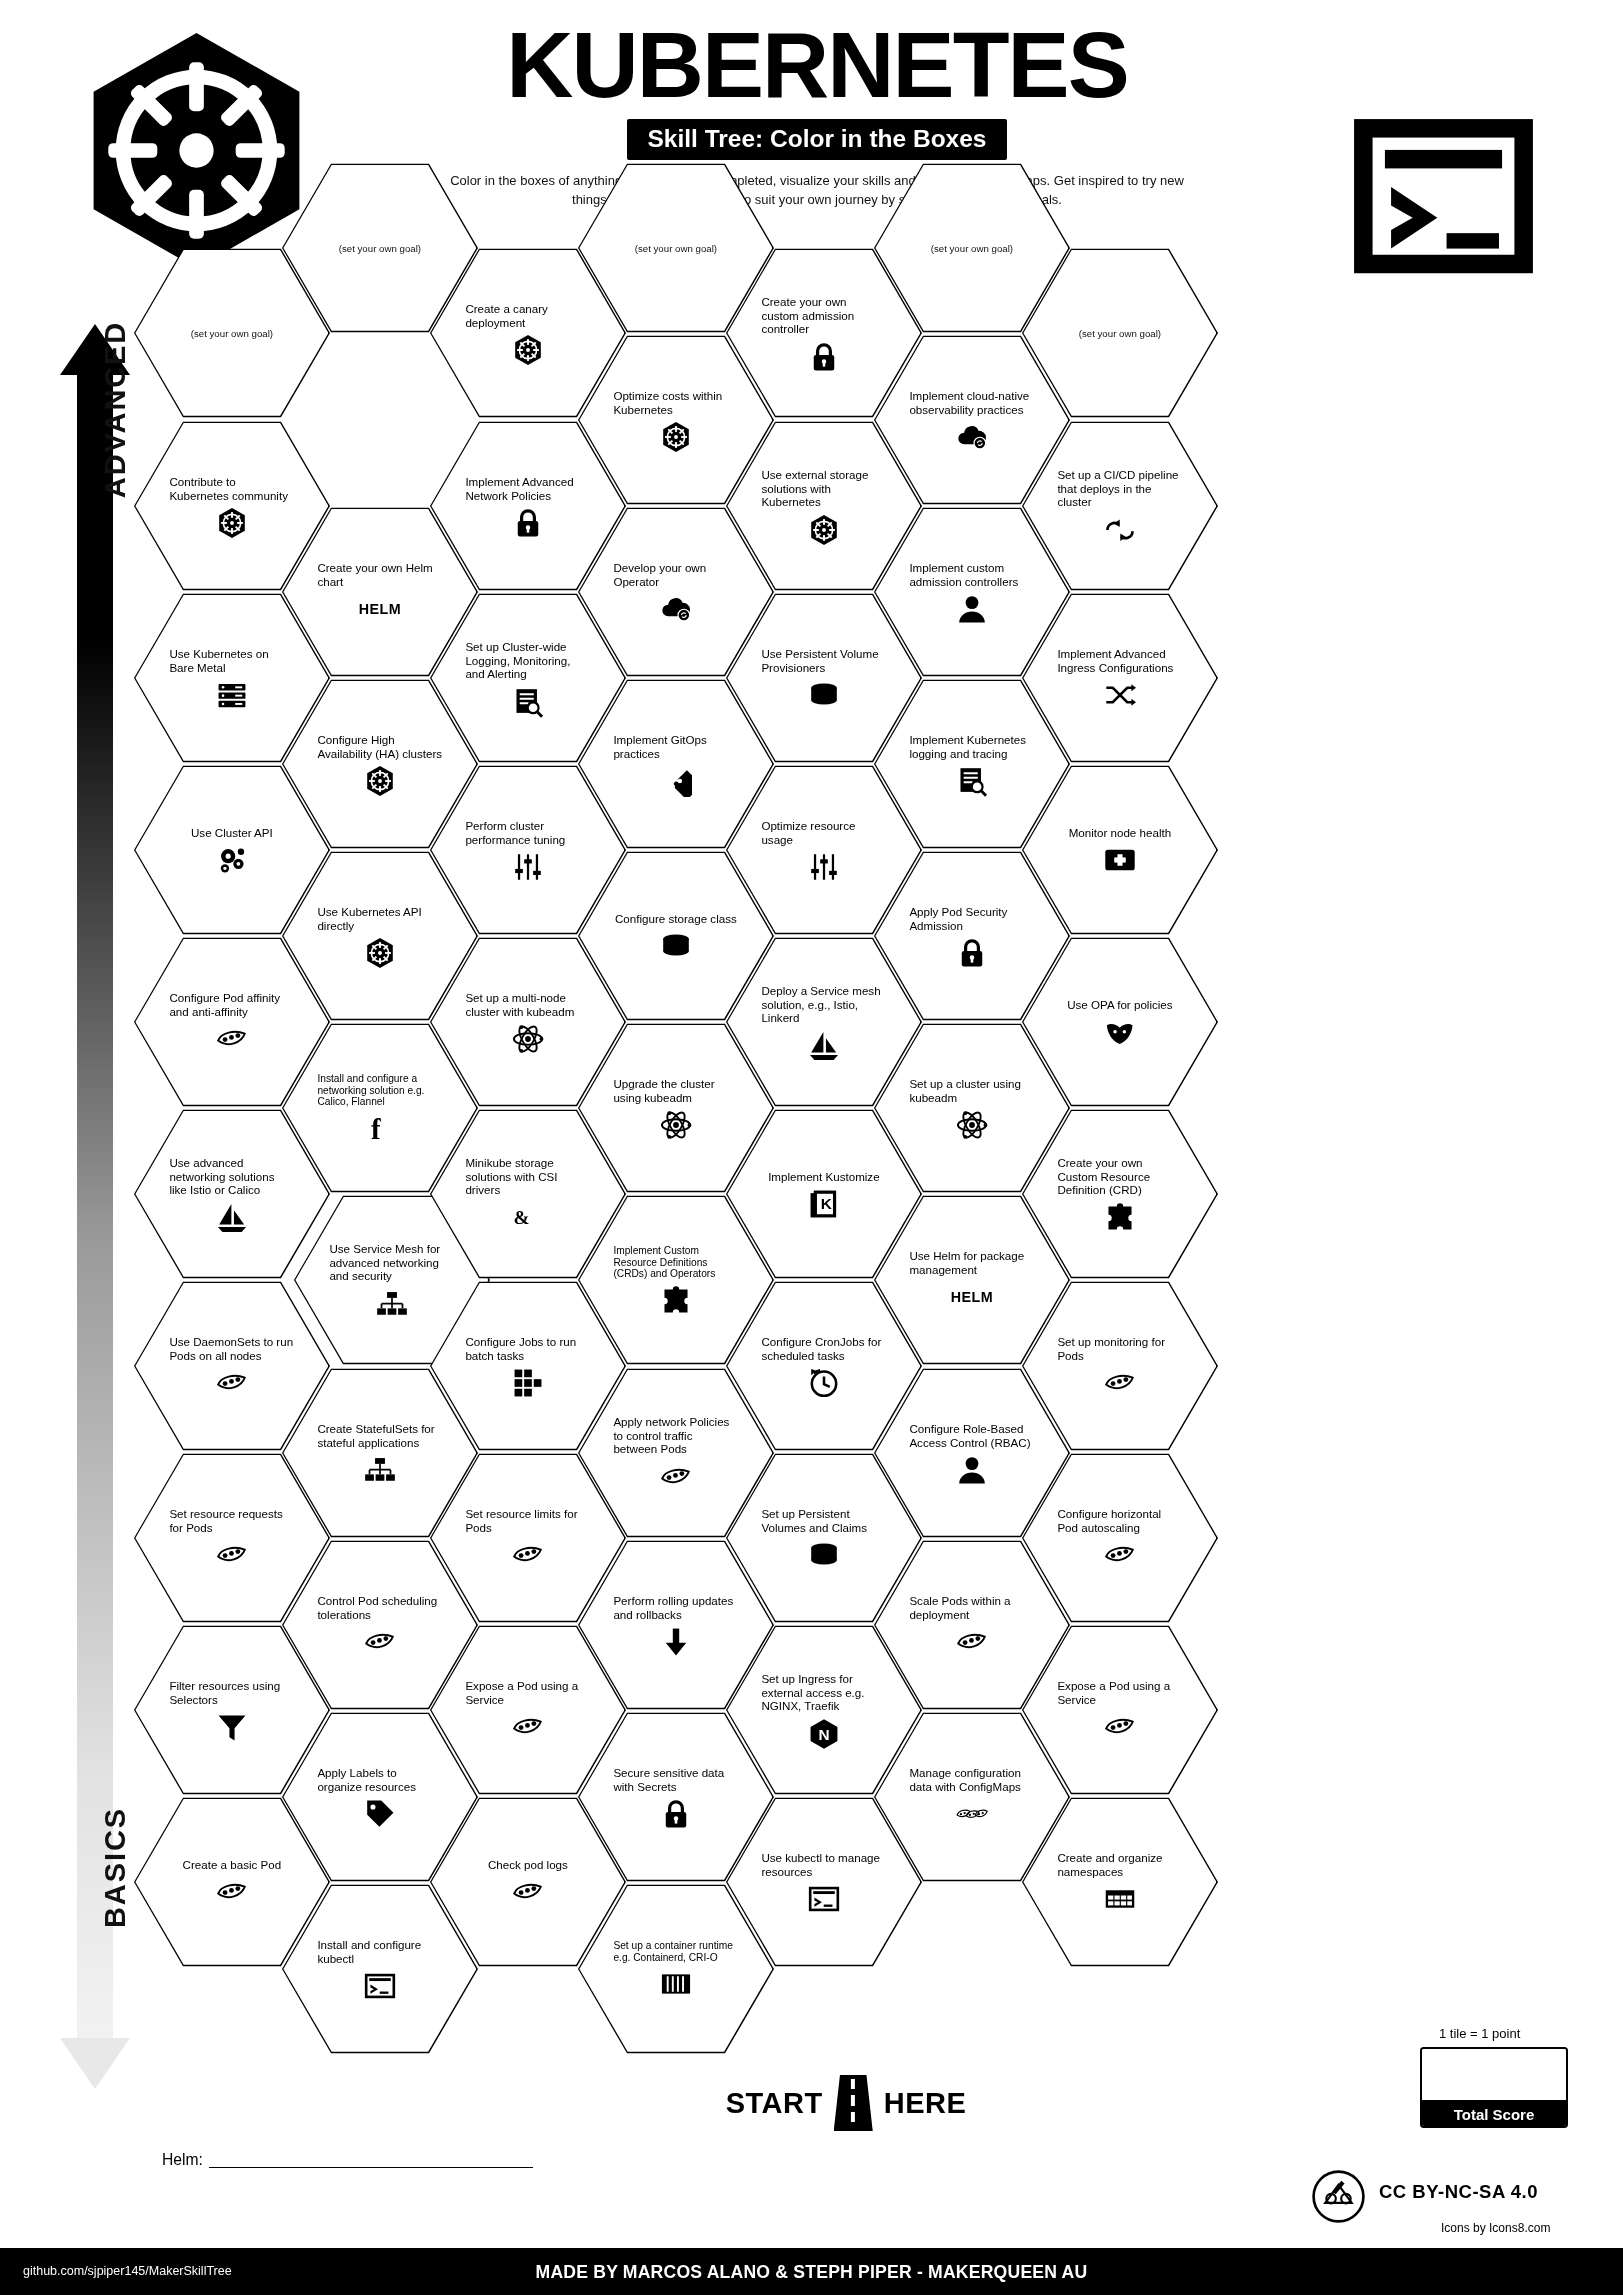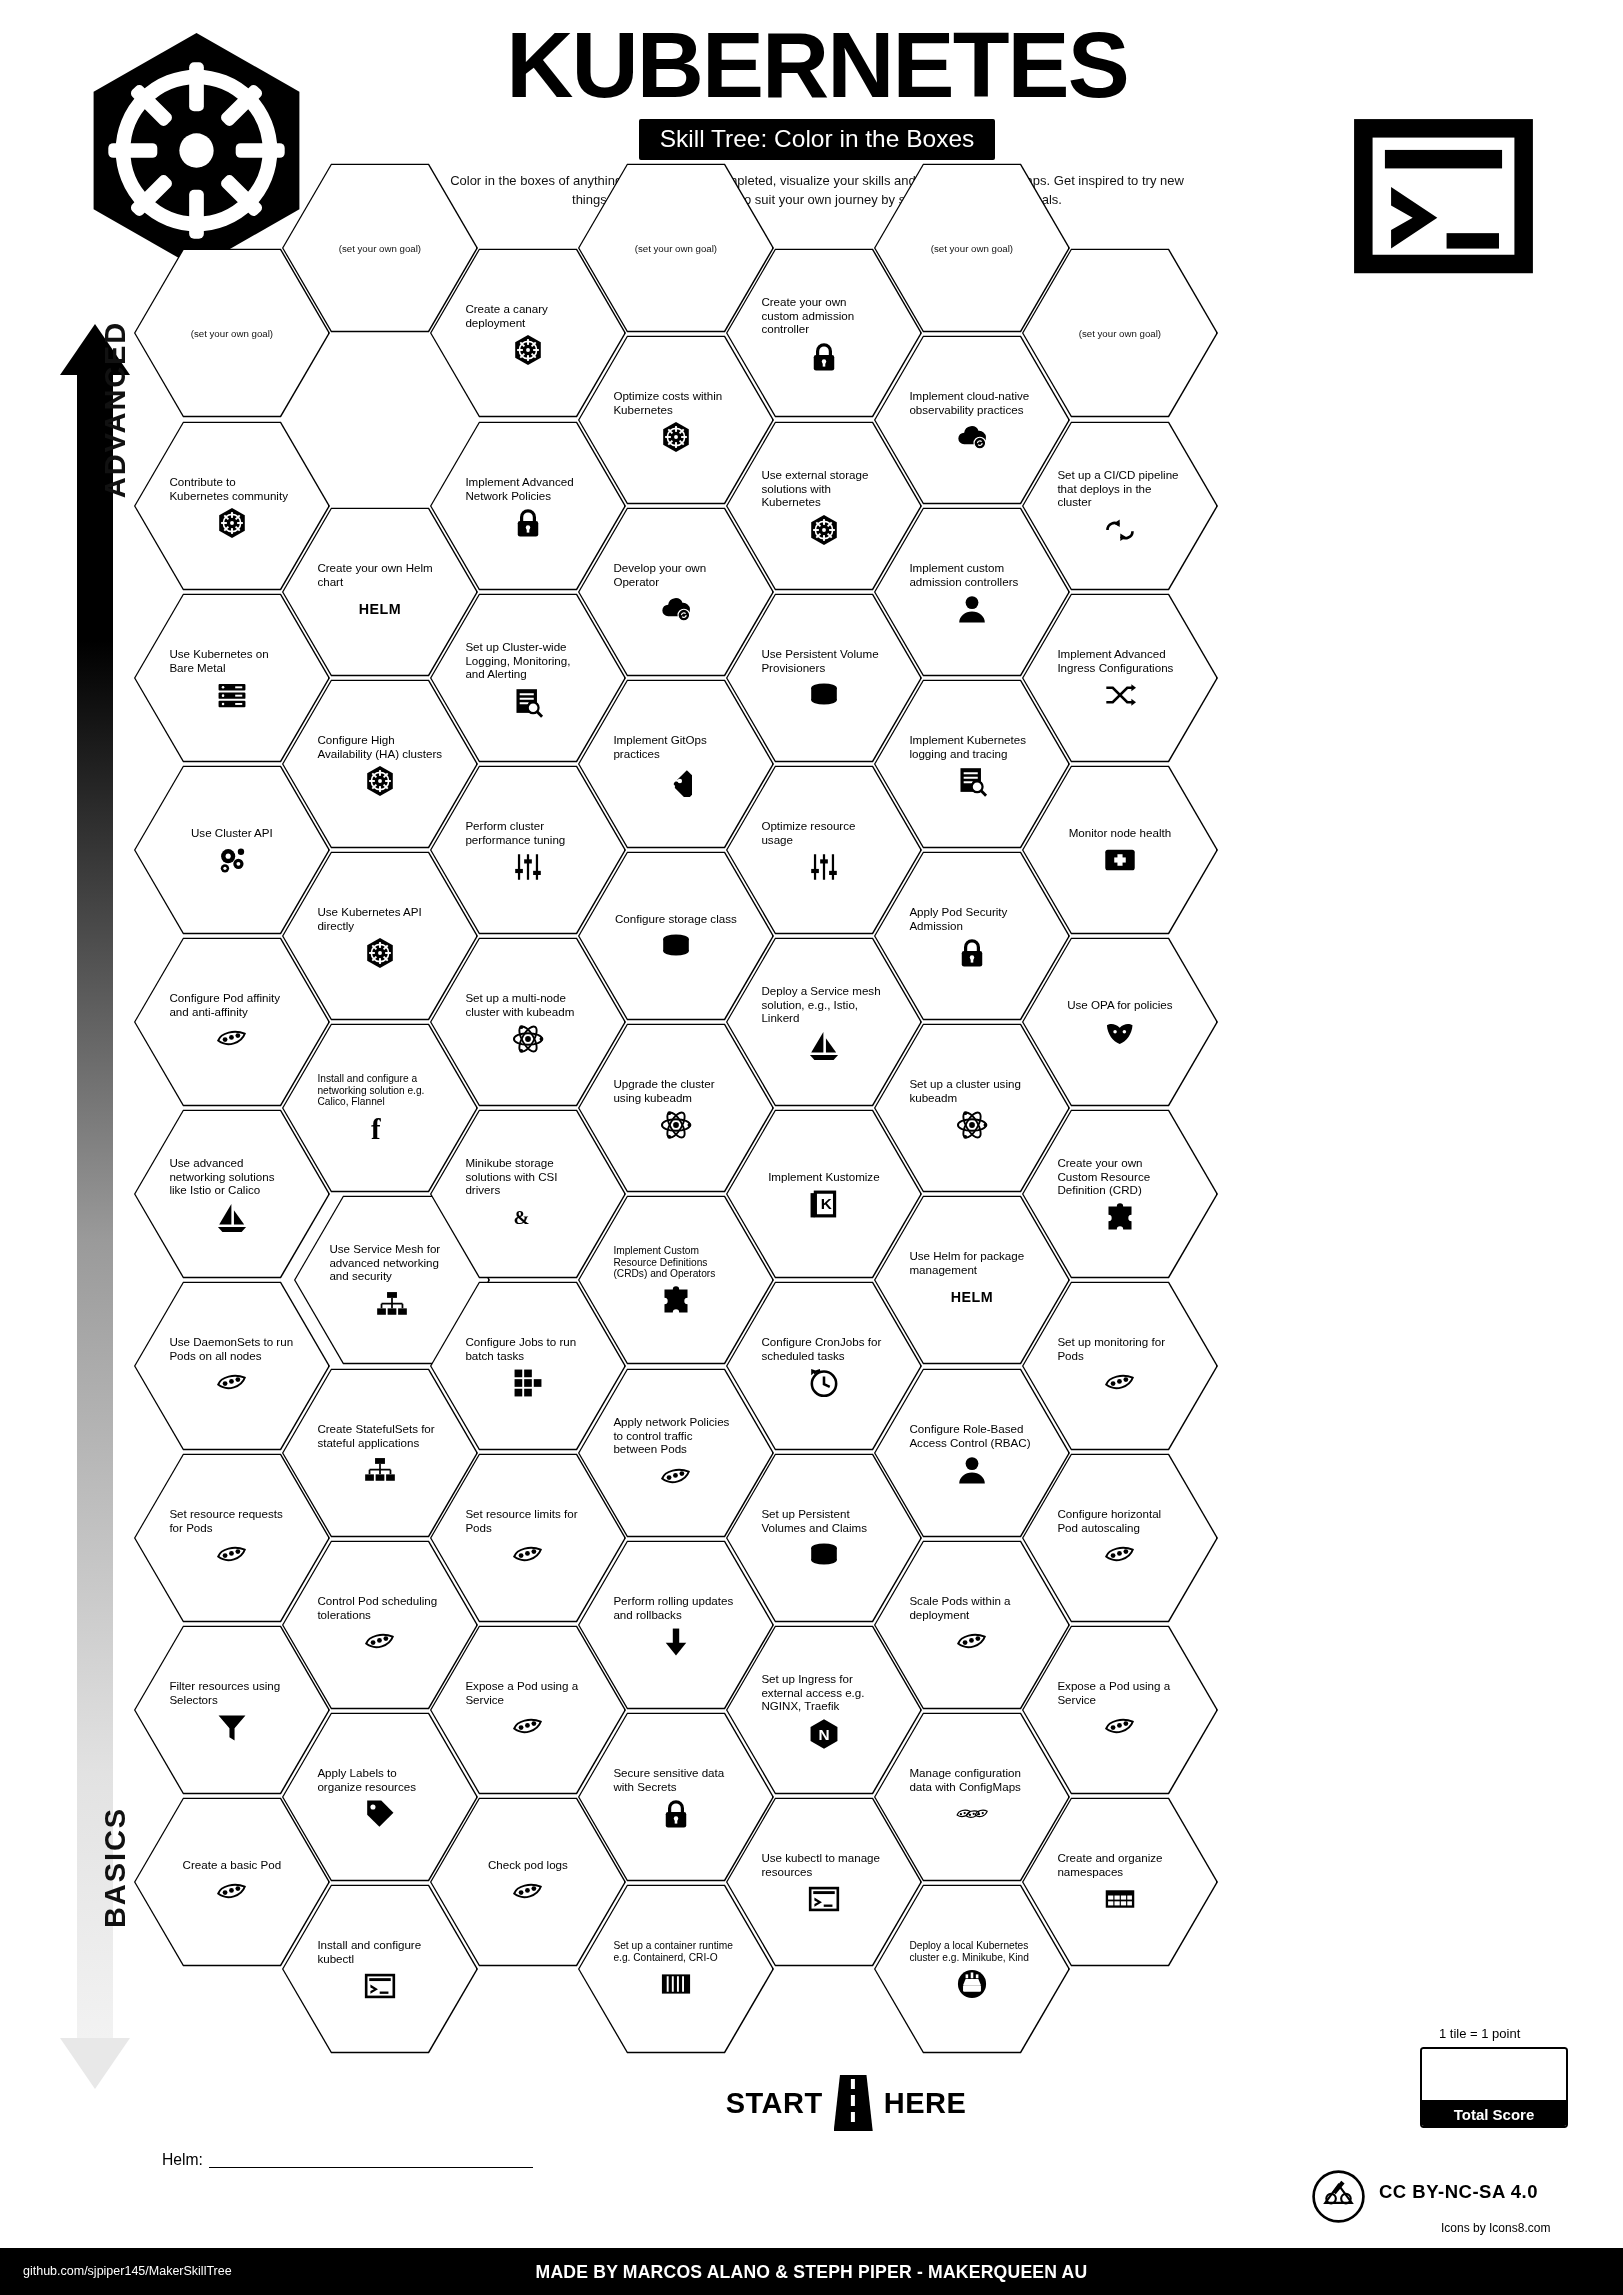--- a/index.html
+++ b/index.html
@@ -19,21 +19,21 @@
   #k8s-logo { position:absolute; left:74px; top:28px; width:245px; height:245px; }
   #k8s-logo svg { width:100%; height:100%; }
 
   #title-block { position:absolute; left:352px; top:18.5px; width:930px; text-align:center; }
   #main-title {
     font-size: 93px; font-weight: 900; letter-spacing: -1.9px; line-height:1.0;
     font-family: "Liberation Sans", sans-serif;
   }
   #subtitle-bar {
     display:inline-block; background:#000; color:#fff; padding: 6.5px 20.4px;
-    font-size: 24.5px; font-weight:400; margin-top: 7.4px; border-radius:1.9px;
+    font-size: 24.5px; font-weight:700; margin-top: 7.4px; border-radius:1.9px;
   }
   #intro-text { margin-top: 12px; font-size:13px; line-height:1.45; color:#111; padding:0 83px; }
 
   #terminal-icon { position:absolute; left:1351px; top:116px; width:185px; height:160px; }
 
   
   #axis { position:absolute; left:46px; top:324px; width:97px; height:1804px; }
   #axis .arrowhead {
     position:absolute; left:14px; top:0; width:0;height:0;
     border-left:35px solid transparent; border-right:35px solid transparent;
@@ -1017,37 +1017,20 @@
               <circle cx="46" cy="30" r="6"></circle>
               <circle cx="74" cy="40" r="6"></circle>
               <circle cx="94" cy="34" r="6"></circle>
               <circle cx="122" cy="36" r="6"></circle>
               <circle cx="142" cy="30" r="6"></circle>
             </g>
           </svg>
         </div>
       </div>
     </div>
-    <div class="hexwrap" style="left: 874px; top: 1883px;">
-      <div class="face">
-        <div class="hex-label small">Deploy a local Kubernetes cluster e.g. Minikube, Kind</div>
-        <div class="hex-icon">
-          <svg viewBox="0 0 100 100">
-            <circle cx="50" cy="50" r="44" fill="#000"></circle>
-            <g fill="#fff">
-              <rect x="22" y="54" width="56" height="20" rx="4"></rect>
-              <polygon points="22,54 30,34 70,34 78,54"></polygon>
-              <rect x="30" y="20" width="8" height="12"></rect>
-              <rect x="46" y="14" width="8" height="18"></rect>
-              <rect x="62" y="20" width="8" height="12"></rect>
-            </g>
-          </svg>
-        </div>
-      </div>
-    </div>
     <div class="hexwrap" style="left: 1022px; top: 247px;">
       <div class="face">
         <div class="hex-label goal">(set your own goal)</div>
       </div>
     </div>
     <div class="hexwrap" style="left: 1022px; top: 420px;">
       <div class="face">
         <div class="hex-label">Set up a CI/CD pipeline that deploys in the cluster</div>
         <div class="hex-icon">
           <svg viewBox="0 0 110 80">

